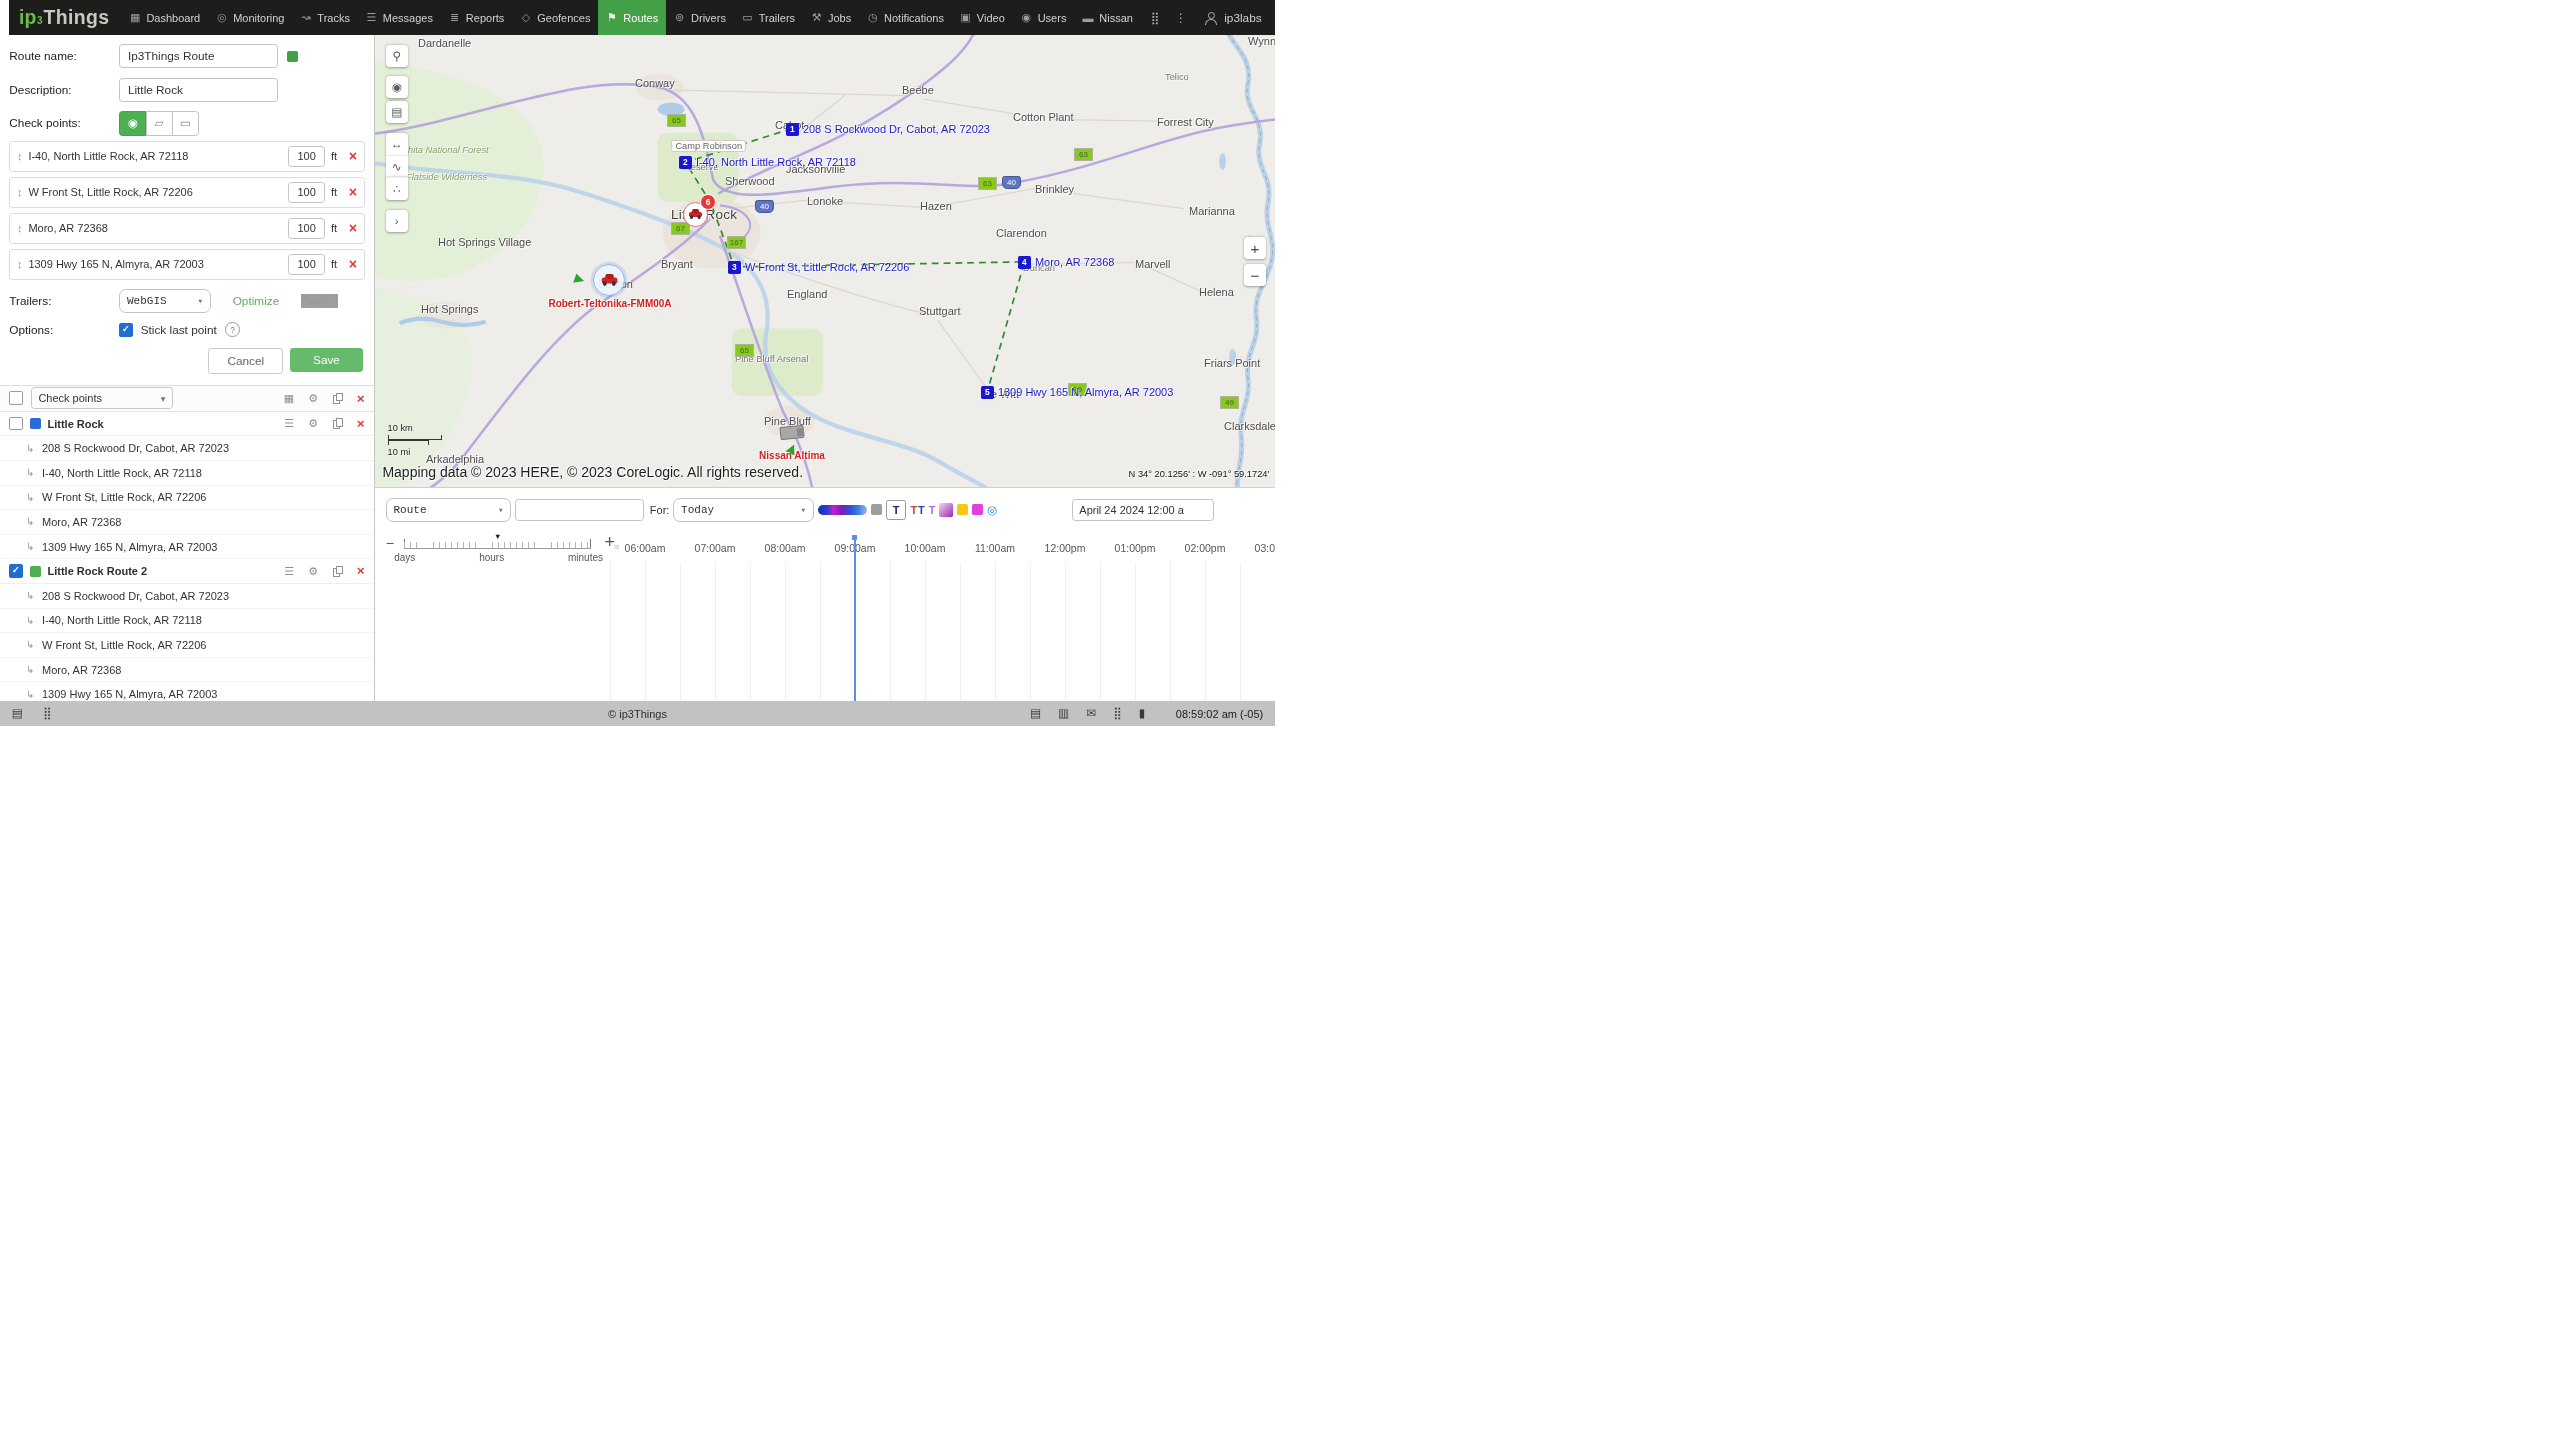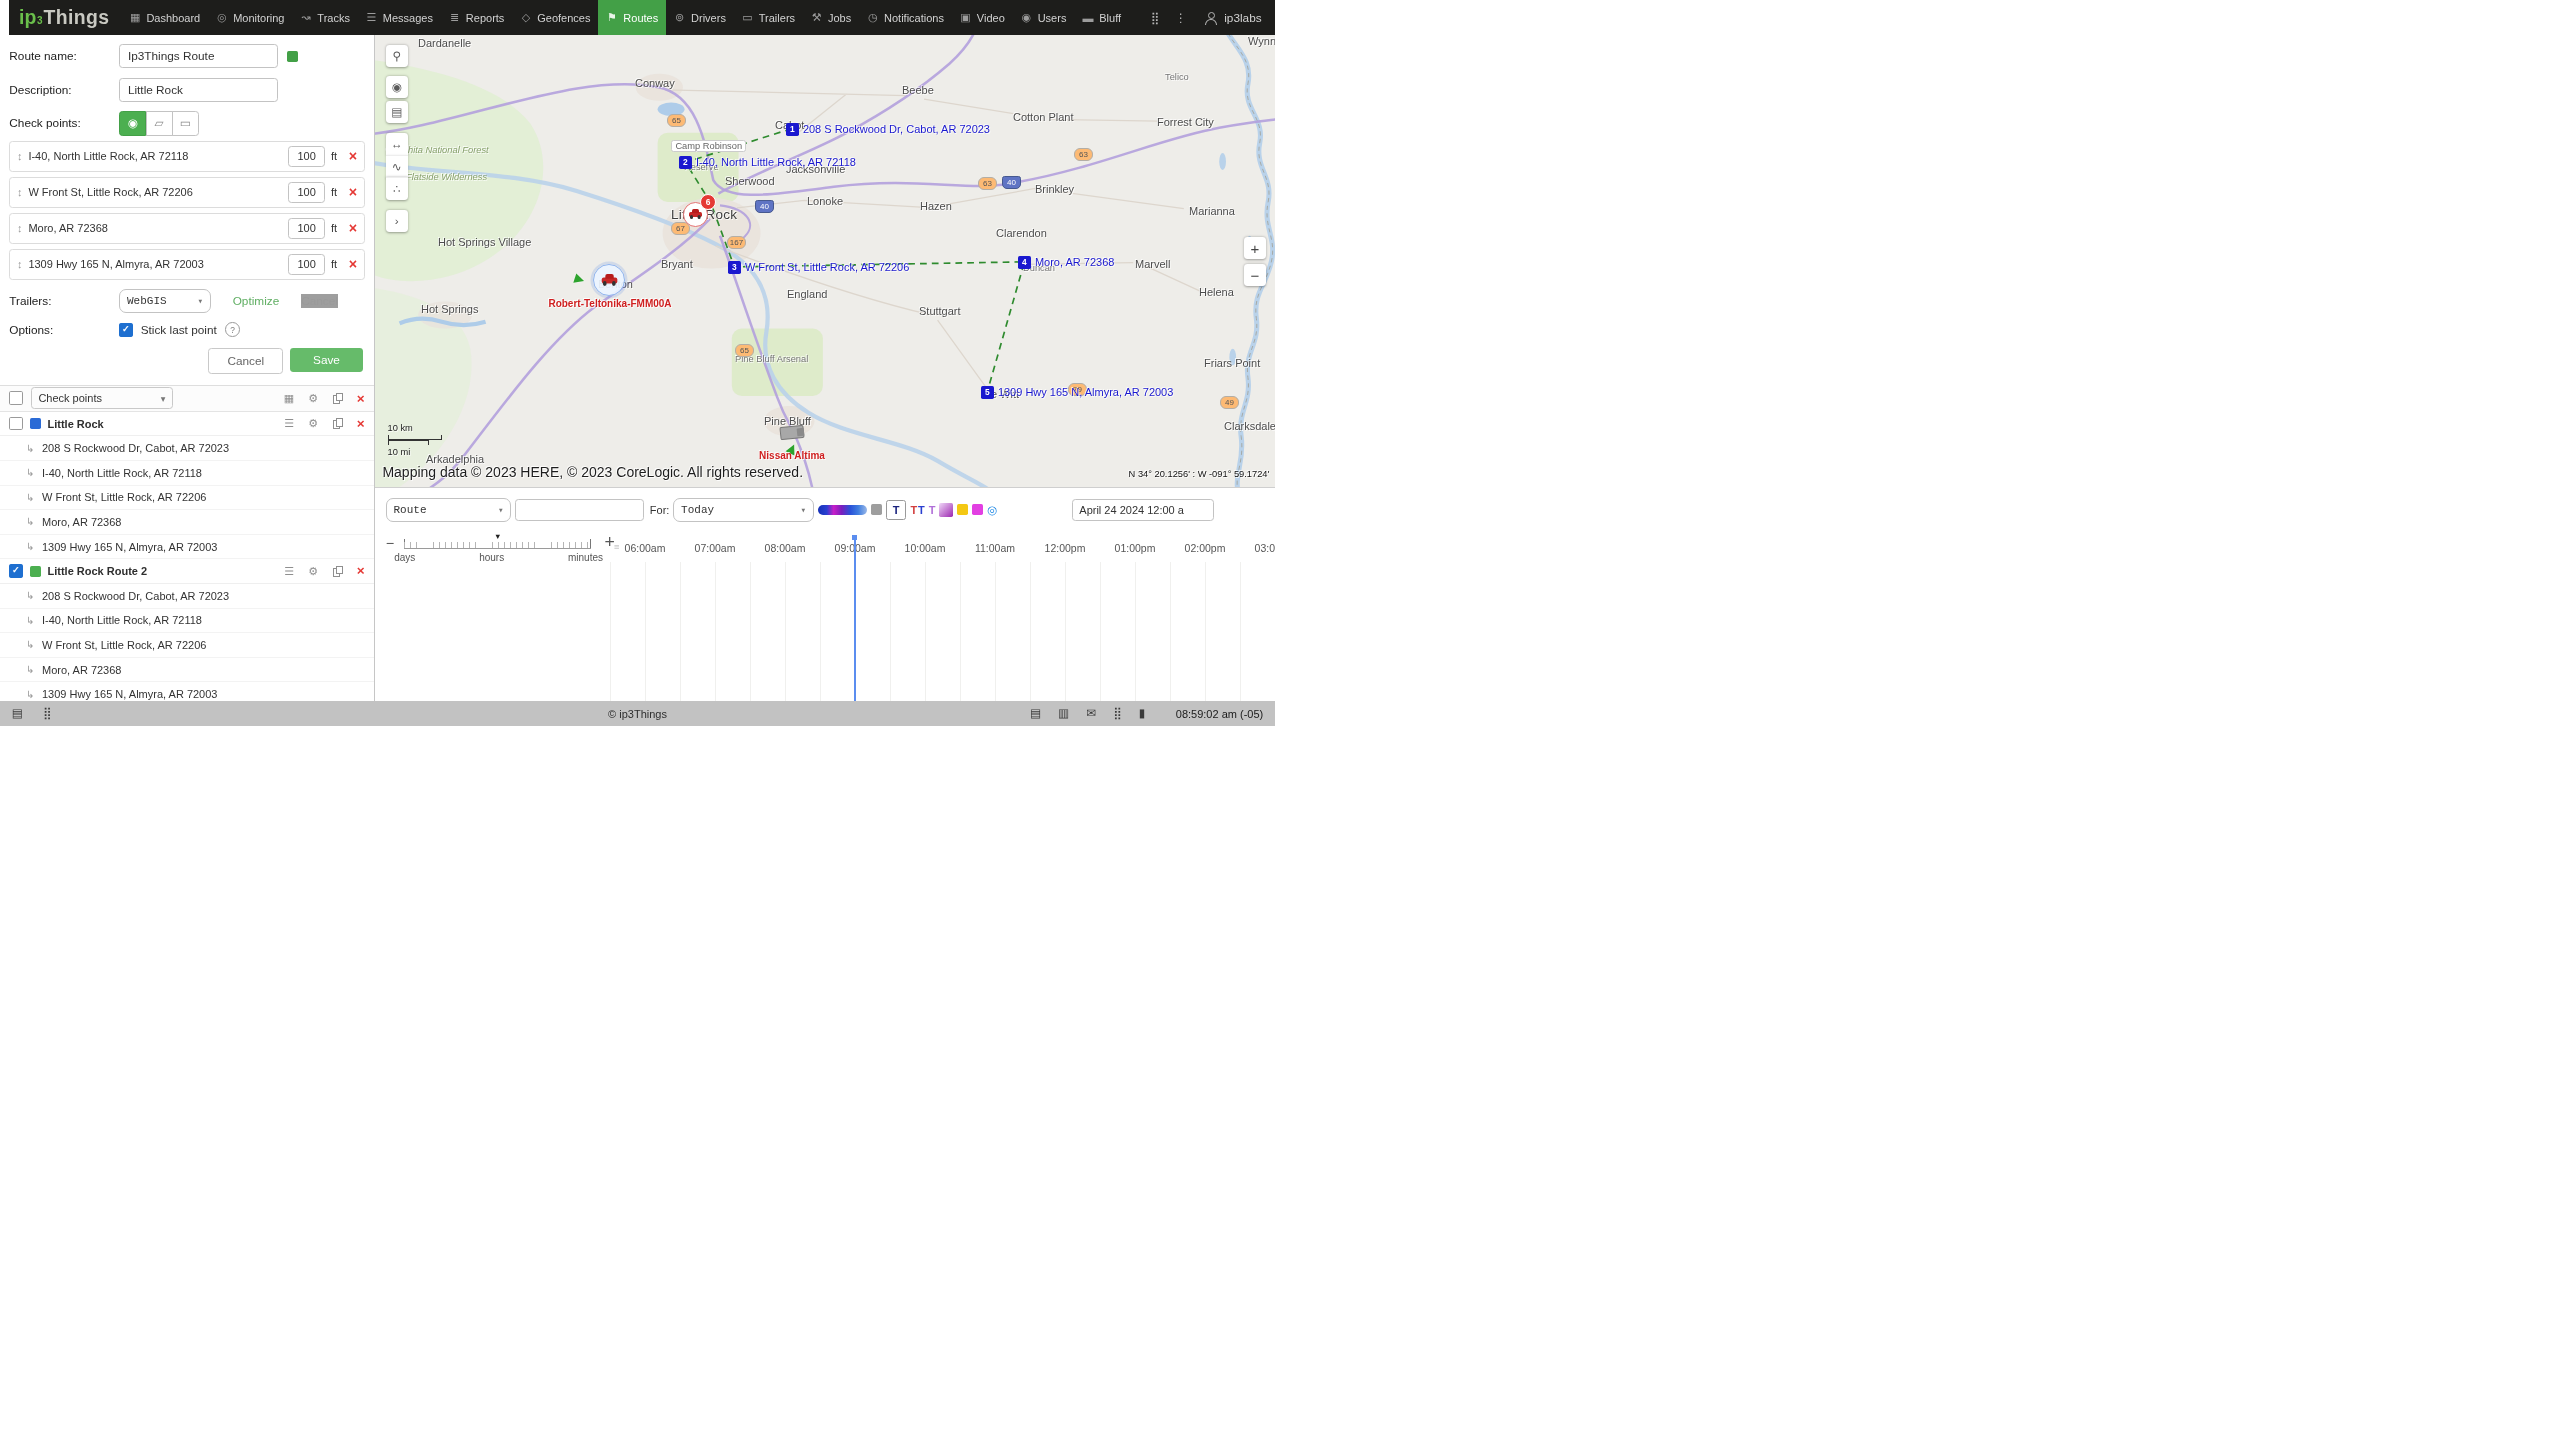--- a/index.html
+++ b/index.html
@@ -71,21 +71,21 @@
   .li-arrow{color:#9c9c9c;margin-right:7.6px;font-size:10px;}
   .li-text{white-space:nowrap;overflow:hidden;}
   
   .map{position:absolute;left:374px;top:35px;width:902px;height:452px;background:#eeede9;overflow:hidden;}
   .map-svg{position:absolute;left:0;top:0;z-index:1;}
   .place{position:absolute;z-index:2;white-space:nowrap;font-size:11px;color:#4c4c4c;text-shadow:0.8px 0.8px 0 rgba(255,255,255,.85),-0.8px -0.8px 0 rgba(255,255,255,.85);}
   .place.sm{font-size:9.3px;color:#757575;}
   .place.lg{font-size:13.5px;color:#3e3e3e;letter-spacing:0.3px;}
   .place.grn{font-size:9.3px;color:#87a06c;font-style:italic;}
   .place.box{font-size:9.3px;color:#666;background:#fff;border:0.8px solid #ccc;border-radius:2.5px;padding:0 3.4px;}
-  .shield{position:absolute;z-index:2;width:17px;height:11px;background:#fdba74;border:0.8px solid #b3aea6;border-radius:6px;font-size:8px;color:#555;display:flex;align-items:center;justify-content:center;}
+  .shield{position:absolute;z-index:2;width:17px;height:11px;background:#84cc16;border:0.8px solid #b3aea6;border-radius:0;font-size:8px;color:#555;display:flex;align-items:center;justify-content:center;}
   .shield.i{background:#5f74c4;color:#fff;border-color:#46598f;border-radius:2.5px 2.5px 5px 5px;}
   .rpoint{position:absolute;z-index:5;display:flex;align-items:center;gap:4.2px;cursor:pointer;}
   .rnum{width:12.7px;height:12.7px;background:#1a18cf;color:#fff;font-size:8.4px;font-weight:bold;display:flex;align-items:center;justify-content:center;border-radius:1.7px;flex:none;}
   .rlabel{color:#1a18cf;font-size:11px;white-space:nowrap;text-shadow:0.8px 0.8px 0 rgba(255,255,255,.8),-0.8px -0.8px 0 rgba(255,255,255,.8);}
   .cluster-unit{position:absolute;width:23px;height:23px;border-radius:50%;background:#fff;border:1.7px solid #e57373;display:flex;align-items:center;justify-content:center;z-index:6;cursor:pointer;}
   .cluster-badge{position:absolute;width:14.3px;height:14.3px;border-radius:50%;background:#e53935;border:1.3px solid #fff;color:#fff;font-size:8.4px;font-weight:bold;display:flex;align-items:center;justify-content:center;z-index:7;cursor:pointer;}
   .mini-car{width:12.7px;height:5px;background:#c62828;border-radius:1.7px;position:relative;display:inline-block;}
   .mini-car::before{content:"";position:absolute;left:2.5px;top:-3.4px;width:7.6px;height:4.2px;background:#b71c1c;border-radius:1.7px 1.7px 0 0;}
   .mini-car::after{content:"";position:absolute;bottom:-1.7px;left:0.8px;width:3.4px;height:3.4px;border-radius:50%;background:#333;box-shadow:7.6px 0 0 #333;}
   .mini-car.big{transform:scale(1.2);}
@@ -204,21 +204,21 @@
       <div class="nav-item">
       <span class="nav-ic">▣</span>
       <span>Video</span>
     </div>
       <div class="nav-item">
       <span class="nav-ic">◉</span>
       <span>Users</span>
     </div>
       <div class="nav-item">
       <span class="nav-ic">▬</span>
-      <span>Bluff</span>
+      <span>Nissan</span>
     </div>
   </div>
   <div class="nav-right">
     <span class="nav-ic-btn"><span>⣿</span></span>
       <span class="nav-ic-btn"><span>⋮</span></span>
     <div class="nav-account">
       <span class="person-ic"></span>
       <span>ip3labs</span>
     </div>
   </div>

